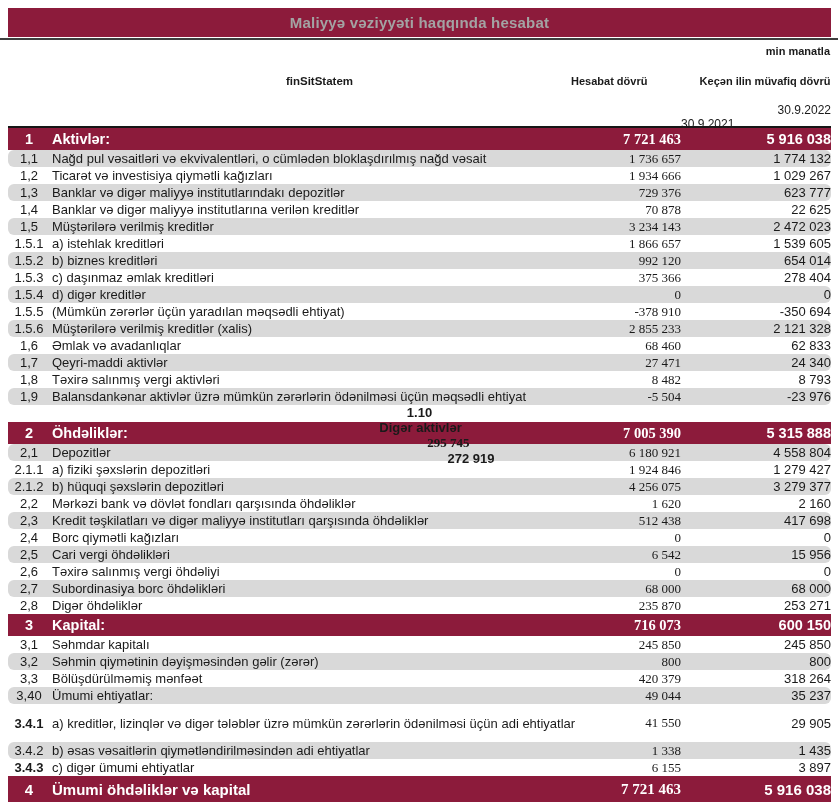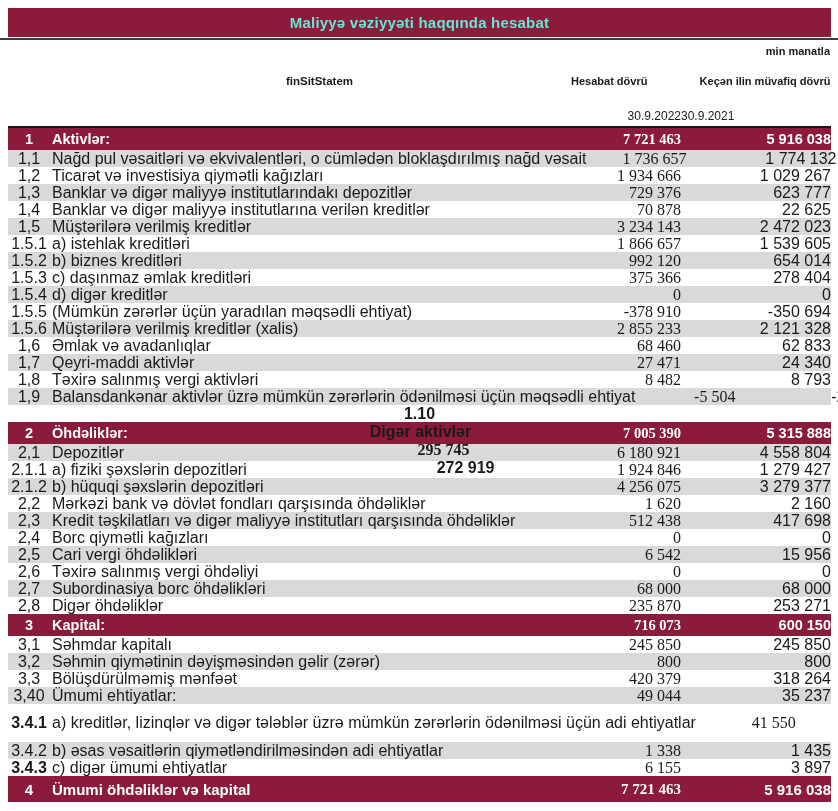--- a/index.html
+++ b/index.html
@@ -12,21 +12,21 @@
   body{
     width:838px;height:811px;
     font-family:"Liberation Sans", sans-serif;
     color:var(--ink);
     overflow:hidden;
   }
   .sheet{width:838px;height:811px;position:relative;}
 
   .titlebar{
     margin:8px 7px 0 8px;height:29px;
-    background:var(--accent);color:#5eead4;
+    background:var(--accent);color:#a3a3a3;
     display:flex;align-items:center;justify-content:center;
     font-weight:bold;font-size:15px;letter-spacing:.2px;
   }
   .topline{height:2px;background:#3f3f3f;margin-top:1px;}
 
   .unit-row{
     height:19px;padding:5px 8px 0 0;
     text-align:right;font-weight:bold;font-size:11px;
   }
 
@@ -36,28 +36,29 @@
   }
   .cols .c-label{flex:1;text-align:center;font-weight:bold;font-size:11.5px;padding-left:70px;}
   .cols .c-v1{width:100px;font-weight:bold;font-size:11px;line-height:1.15;}
   .cols .c-v2{width:150px;text-align:center;font-weight:bold;font-size:11px;line-height:1.15;padding-left:18px;}
 
   .dates{
     display:flex;align-items:flex-end;
     margin:0 7px 0 8px;height:25px;padding-bottom:3px;
     border-bottom:2px solid #161616;
     font-size:12px;
+    flex-direction:column;
   }
   .dates .d-label{flex:1;}
   .dates .d-v1{width:100px;text-align:right;}
   .dates .d-v2{width:150px;text-align:left;}
 
   .table-body{margin:0 7px 0 8px;}
   .row{display:flex;align-items:center;white-space:nowrap;}
-  .row.data{height:17px;font-size:16px;}
+  .row.data{height:17px;font-size:13px;border-radius:6px;}
   .row.data.shade{background:var(--row-alt);}
   .row.data.bold{font-weight:bold;flex-direction:column;}
   .row.data.tall{height:38px;}
   .row .no{width:42px;text-align:center;flex:0 0 auto;}
   .row .no.bold{font-weight:bold;}
   .row .lbl{flex:1;overflow:visible;padding-left:2px;}
   .row .v{flex:0 0 auto;text-align:right;}
   .row .v1{width:100px;font-family:Liberation Serif, serif;}
   .row .v2{width:150px;}
 

